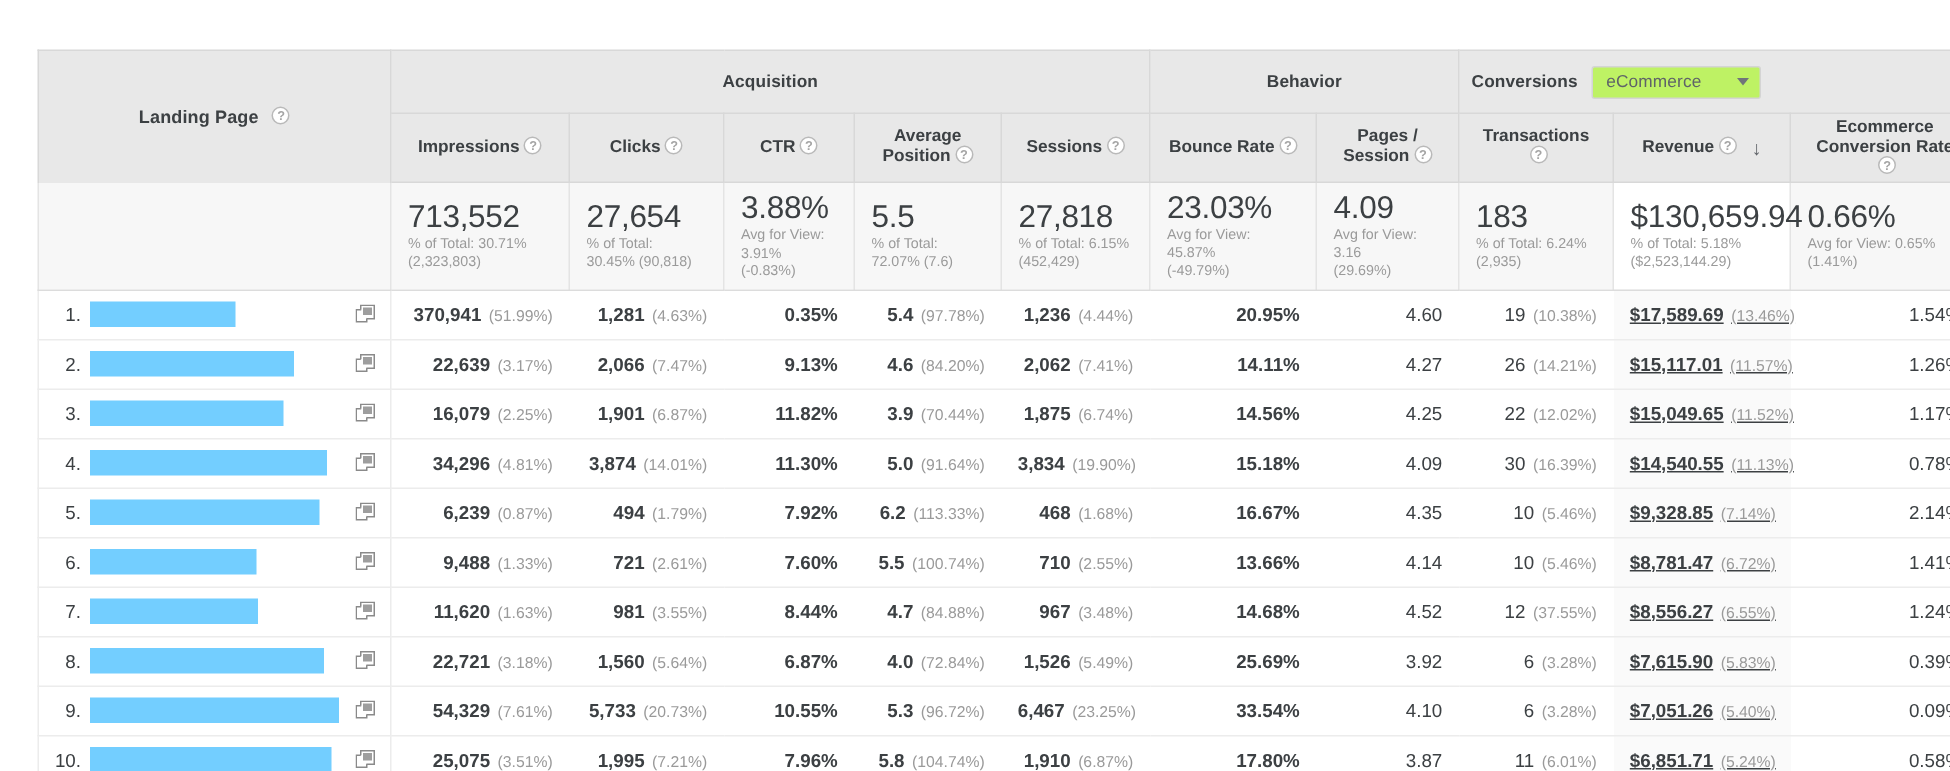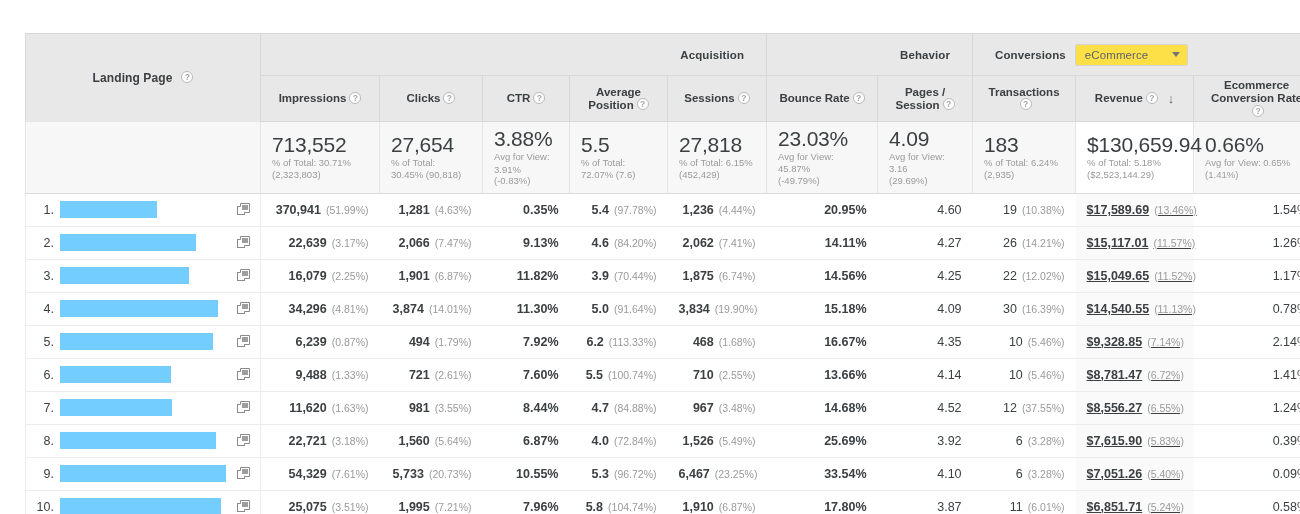--- a/index.html
+++ b/index.html
@@ -27,22 +27,22 @@
     border-collapse: collapse;
     table-layout: fixed;
   }
   
   .grp-th {
     background: #e8e8e8;
     border-right: 1px solid #d8d8d8;
     border-bottom: 1px solid #d8d8d8;
     border-top: 1px solid #d8d8d8;
     height: 42px;
-    padding: 0 22px;
-    text-align: right;
+    padding: 0 8px;
+    text-align: center;
     vertical-align: middle;
     font-size: 11.5px;
     font-weight: bold;
     color: #3c4043;
     letter-spacing: .1px;
   }
   .grp-th.first { border-left: 1px solid #d8d8d8; }
   .grp-th.dim {
     border-bottom: none;
     vertical-align: middle;
@@ -60,21 +60,21 @@
   }
   .conv-group {
     display: flex;
     align-items: center;
     gap: 9px;
   }
   .select-box {
     display: inline-flex;
     align-items: center;
     gap: 24px;
-    background: #fde047;
+    background: #bef264;
     border: 1px solid #d4d4d4;
     border-radius: 2px;
     padding: 3px 7px 3px 9px;
     font-size: 11.5px;
     font-weight: normal;
     color: #5f6368;
     line-height: 14px;
   }
   .caret {
     width: 0; height: 0;

